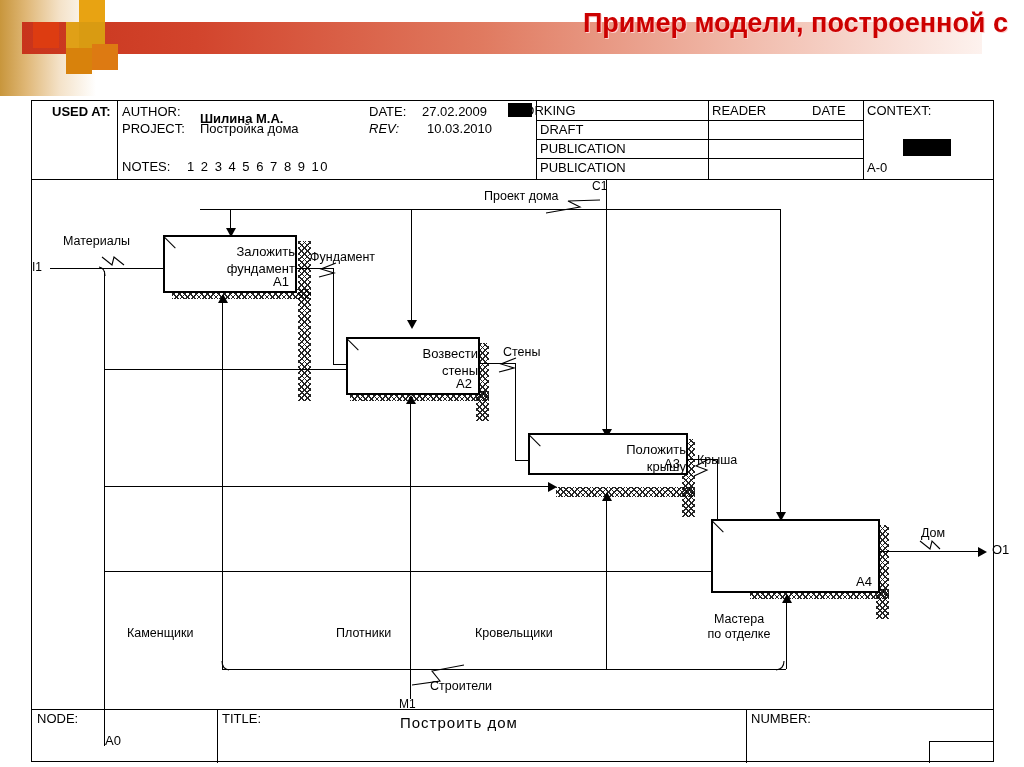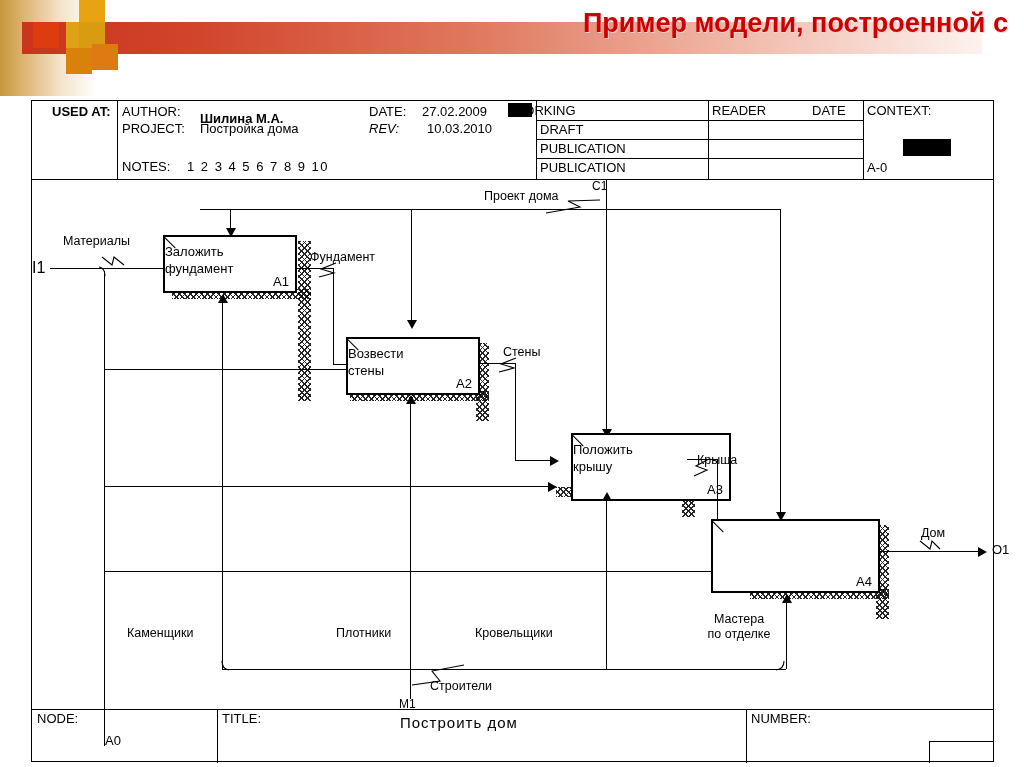--- a/index.html
+++ b/index.html
@@ -32,21 +32,21 @@
   #frame{position:absolute;left:31px;top:100px;width:963px;height:662px;
     border:1px solid #000;box-sizing:border-box;background:#fff;}
   .ln{position:absolute;background:#000;}
   .hl{height:1px;}
   .vl{width:1px;}
   
   .tt{position:absolute;font-size:13px;color:#000;white-space:nowrap;
       font-family:"Liberation Sans", sans-serif;}
   
   .pbox{position:absolute;border:2px solid #000;background:#fff;box-sizing:border-box;}
-  .pbox .ptxt{position:absolute;left:0;right:0;top:6px;text-align:left;
+  .pbox .ptxt{position:absolute;left:0;right:0;top:6px;text-align:right;
       font-size:13px;line-height:17px;color:#000;}
   .pbox .pid{position:absolute;right:6px;bottom:2px;font-size:13px;color:#000;}
   .shadow{position:absolute;
     background-image:
       repeating-linear-gradient(45deg,#000 0 1.2px,transparent 1.2px 4px),
       repeating-linear-gradient(-45deg,#000 0 1.2px,transparent 1.2px 4px);
     opacity:.85;}
   .corner{position:absolute;width:13px;height:13px;overflow:hidden;}
   .corner::after{content:"";position:absolute;left:-2px;top:-2px;width:18px;height:18px;
      border-top:1.5px solid #000;transform:rotate(45deg);transform-origin:0 0;}
@@ -138,21 +138,21 @@
   <div class="ln vl" style="left:574px;top:108px;height:222px;"></div>
   <div class="arrowhead ah-d" style="left:570px;top:328px;"></div>
 
   <div class="ln vl" style="left:748px;top:108px;height:305px;"></div>
   <div class="arrowhead ah-d" style="left:744px;top:411px;"></div>
   <div class="alabel" style="left:452px;top:88px;">Проект дома</div>
   <svg style="position:absolute;left:512px;top:98px;" width="60" height="20">
     <polyline points="2,14 36,8 24,2 56,1" fill="none" stroke="#000" stroke-width="1.1"></polyline>
   </svg>
 
-  <div class="alabel" style="left:0px;top:159px;font-size:16px;">I1</div>
+  <div class="alabel" style="left:0px;top:159px;font-size:12px;">I1</div>
   <div class="ln hl" style="left:18px;top:167px;width:142px;"></div>
   <div class="arrowhead ah-r" style="left:156px;top:163px;"></div>
   <div class="alabel" style="left:31px;top:133px;">Материалы</div>
   <svg style="position:absolute;left:68px;top:152px;" width="28" height="16">
     <polyline points="2,4 12,12 14,4 24,12" fill="none" stroke="#000" stroke-width="1.1"></polyline>
   </svg>
 
   <div class="ln vl" style="left:72px;top:170px;height:475px;"></div>
   <svg style="position:absolute;left:66px;top:164px;" width="14" height="14">
     <path d="M1,2 Q7,3 7,11" fill="none" stroke="#000" stroke-width="1.1"></path>
@@ -202,21 +202,21 @@
   <div class="ln vl" style="left:483px;top:262px;height:98px;"></div>
   <div class="ln hl" style="left:483px;top:359px;width:39px;"></div>
   <div class="arrowhead ah-r" style="left:518px;top:355px;"></div>
   <div class="alabel" style="left:471px;top:244px;">Стены</div>
   <svg style="position:absolute;left:466px;top:256px;" width="22" height="18">
     <polyline points="18,1 3,7 16,11 1,15" fill="none" stroke="#000" stroke-width="1.1"></polyline>
   </svg>
 
   <div class="shadow" style="left:650px;top:338px;width:13px;height:78px;"></div>
   <div class="shadow" style="left:524px;top:386px;width:139px;height:10px;"></div>
-  <div class="pbox" style="left:496px;top:332px;width:160px;height:68px;margin-left:43px;">
+  <div class="pbox" style="left:496px;top:332px;width:160px;height:42px;">
     <div class="corner" style="left:0;top:0;"></div>
     <div class="ptxt">
       <div>Положить</div>
       <div>крышу</div>
     </div>
     <div class="pid">A3</div>
   </div>
 
   <div class="ln hl" style="left:655px;top:358px;width:31px;"></div>
   <div class="ln vl" style="left:685px;top:358px;height:87px;"></div>

